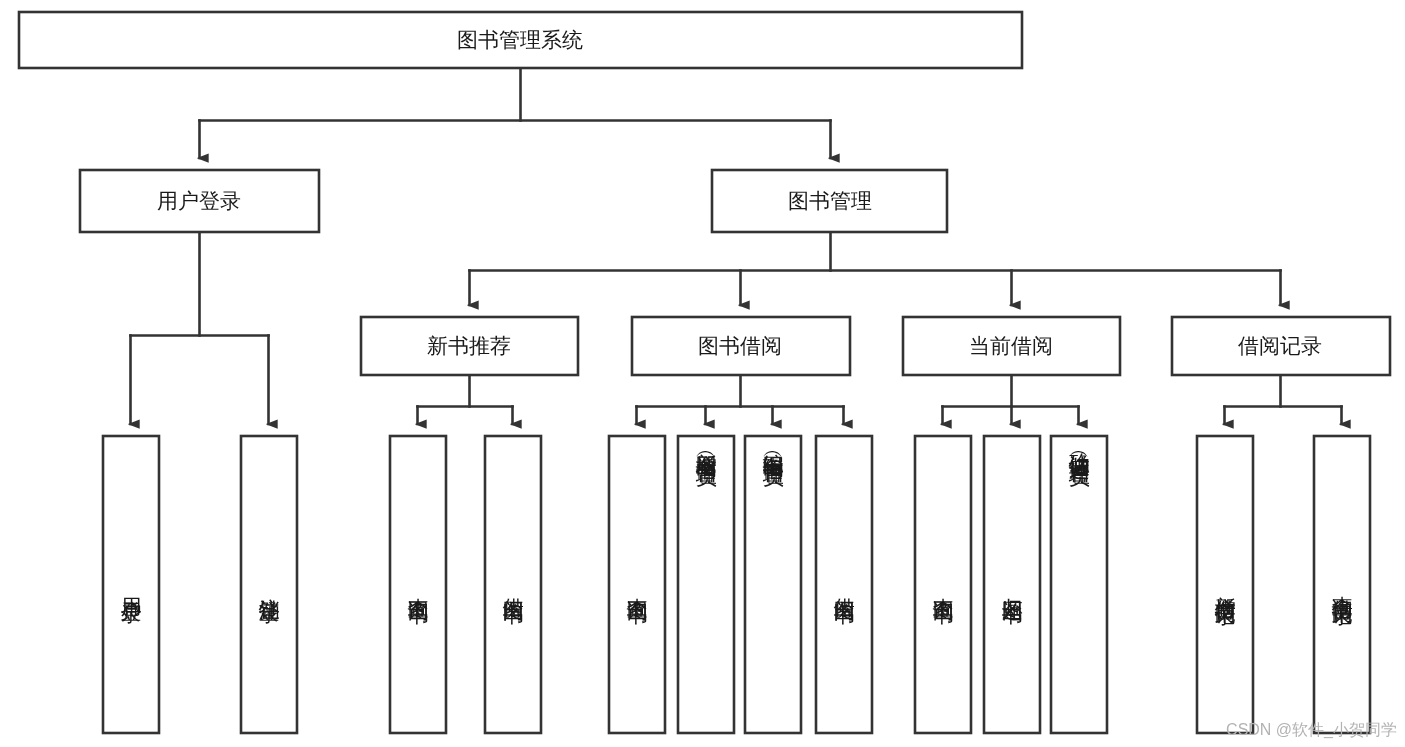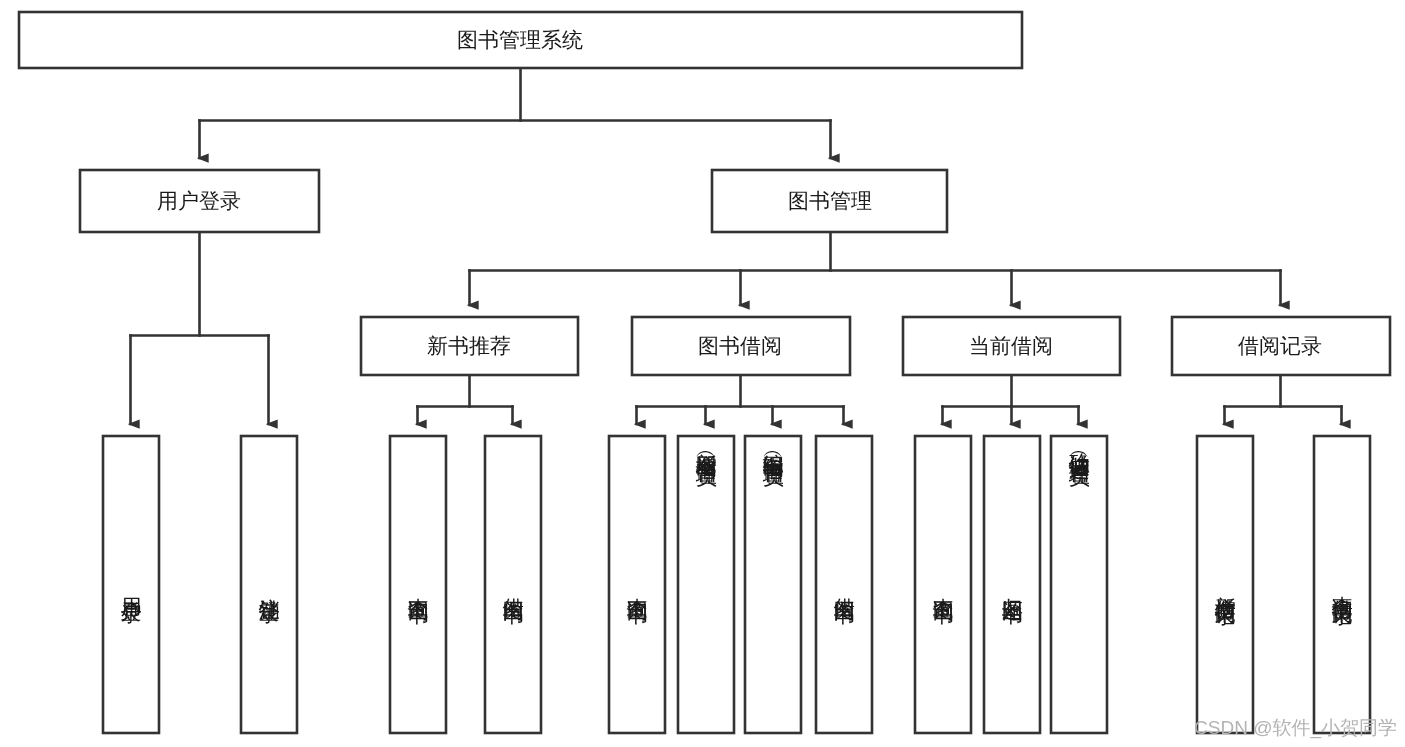--- a/index.html
+++ b/index.html
@@ -57,21 +57,21 @@
     line-height: 1.08;
     letter-spacing: 2px;
     color: #1a1a1a;
     white-space: nowrap;
   }
   .watermark {
     position: absolute;
     right: 8px;
     bottom: 6px;
     font-family: "Liberation Sans", "DejaVu Sans", sans-serif;
-    font-size: 19px;
+    font-size: 16px;
     color: #b3b3b3;
     white-space: nowrap;
     user-select: none;
     margin-top: 10px;
   }
 </style>
 </head>
 <body>
 
 <svg id="diagram" viewBox="0 0 1405 747" xmlns="http://www.w3.org/2000/svg">

